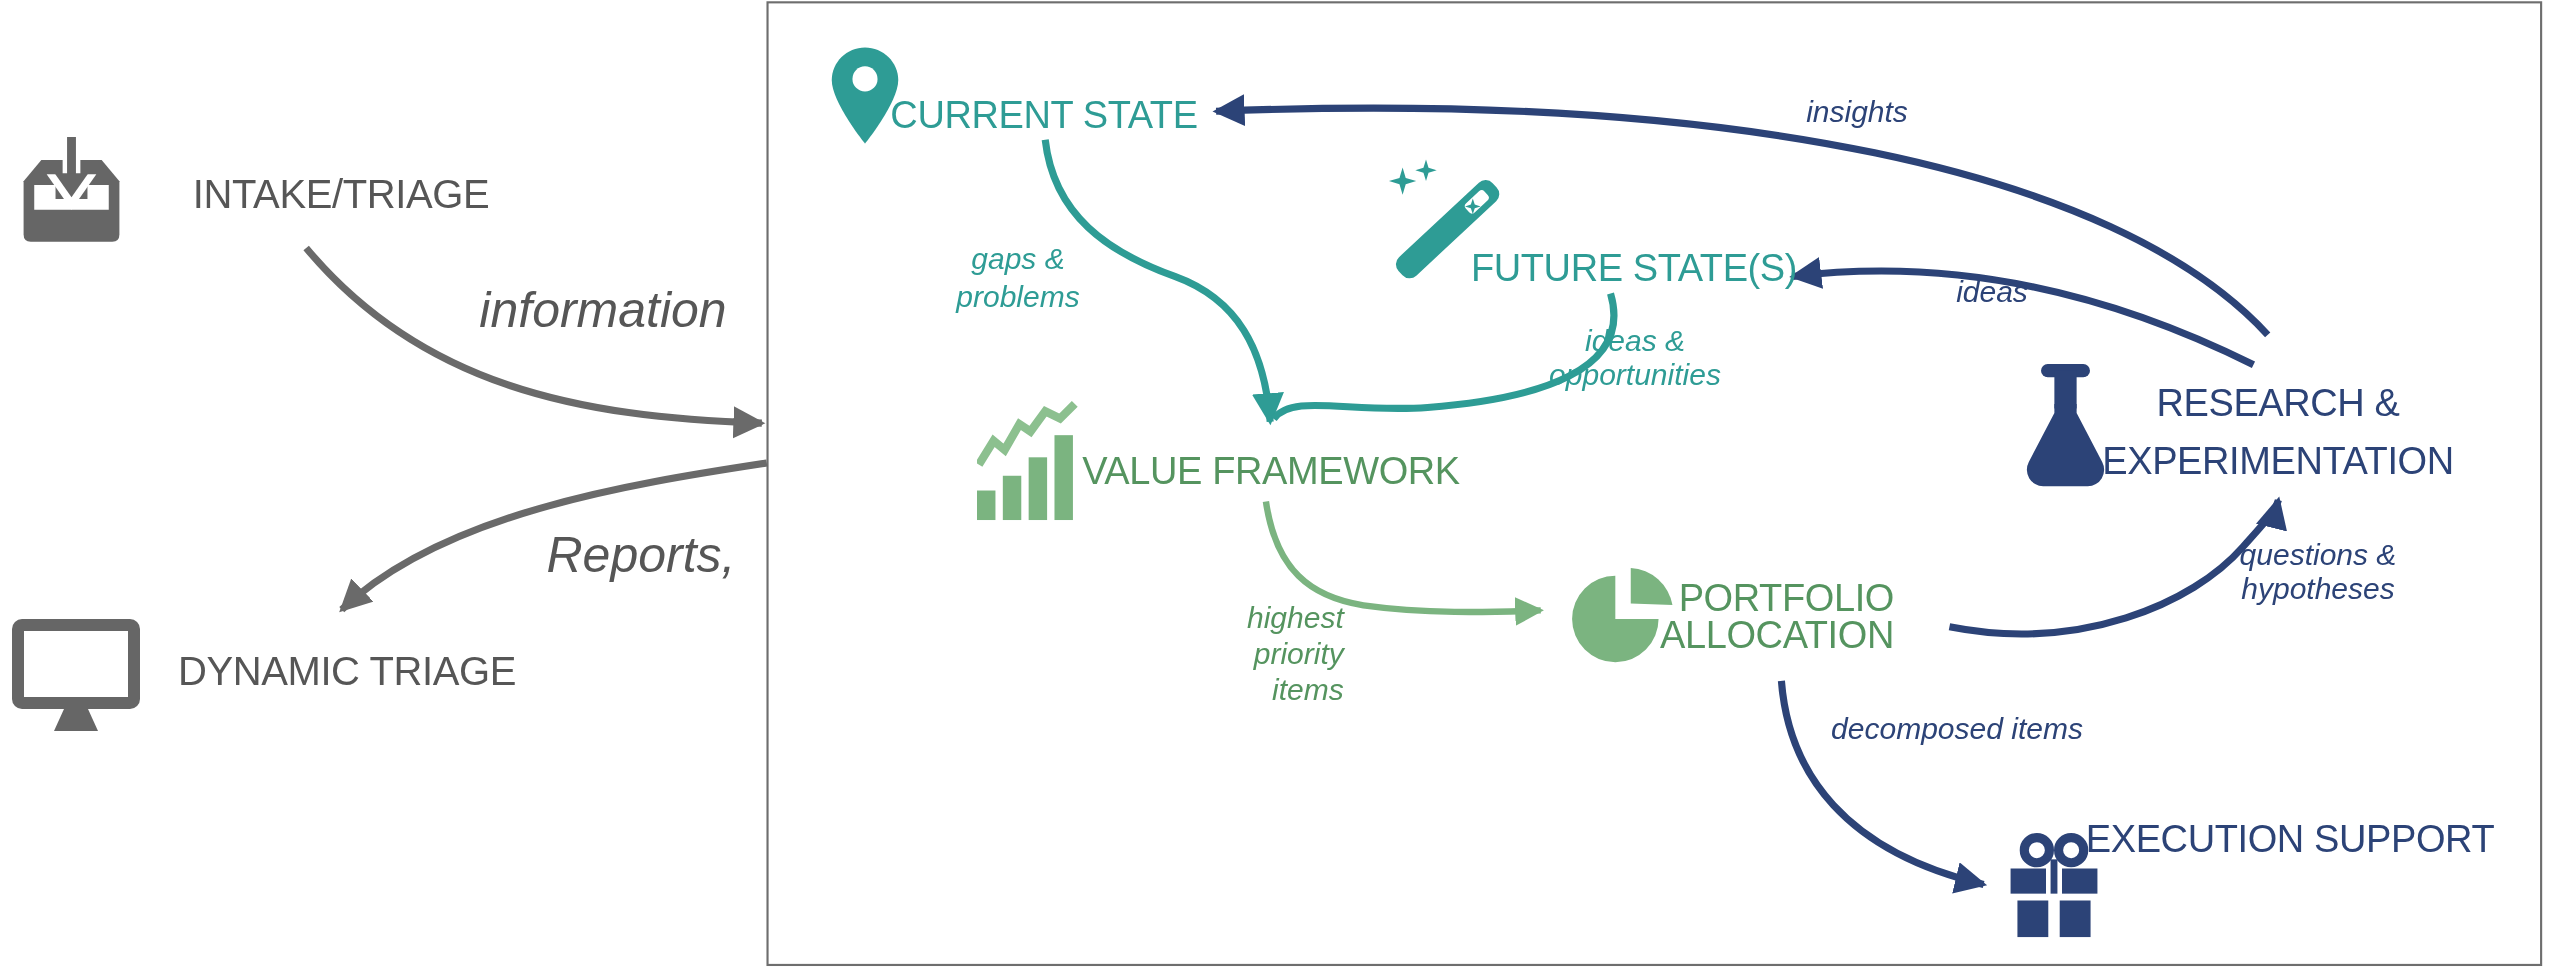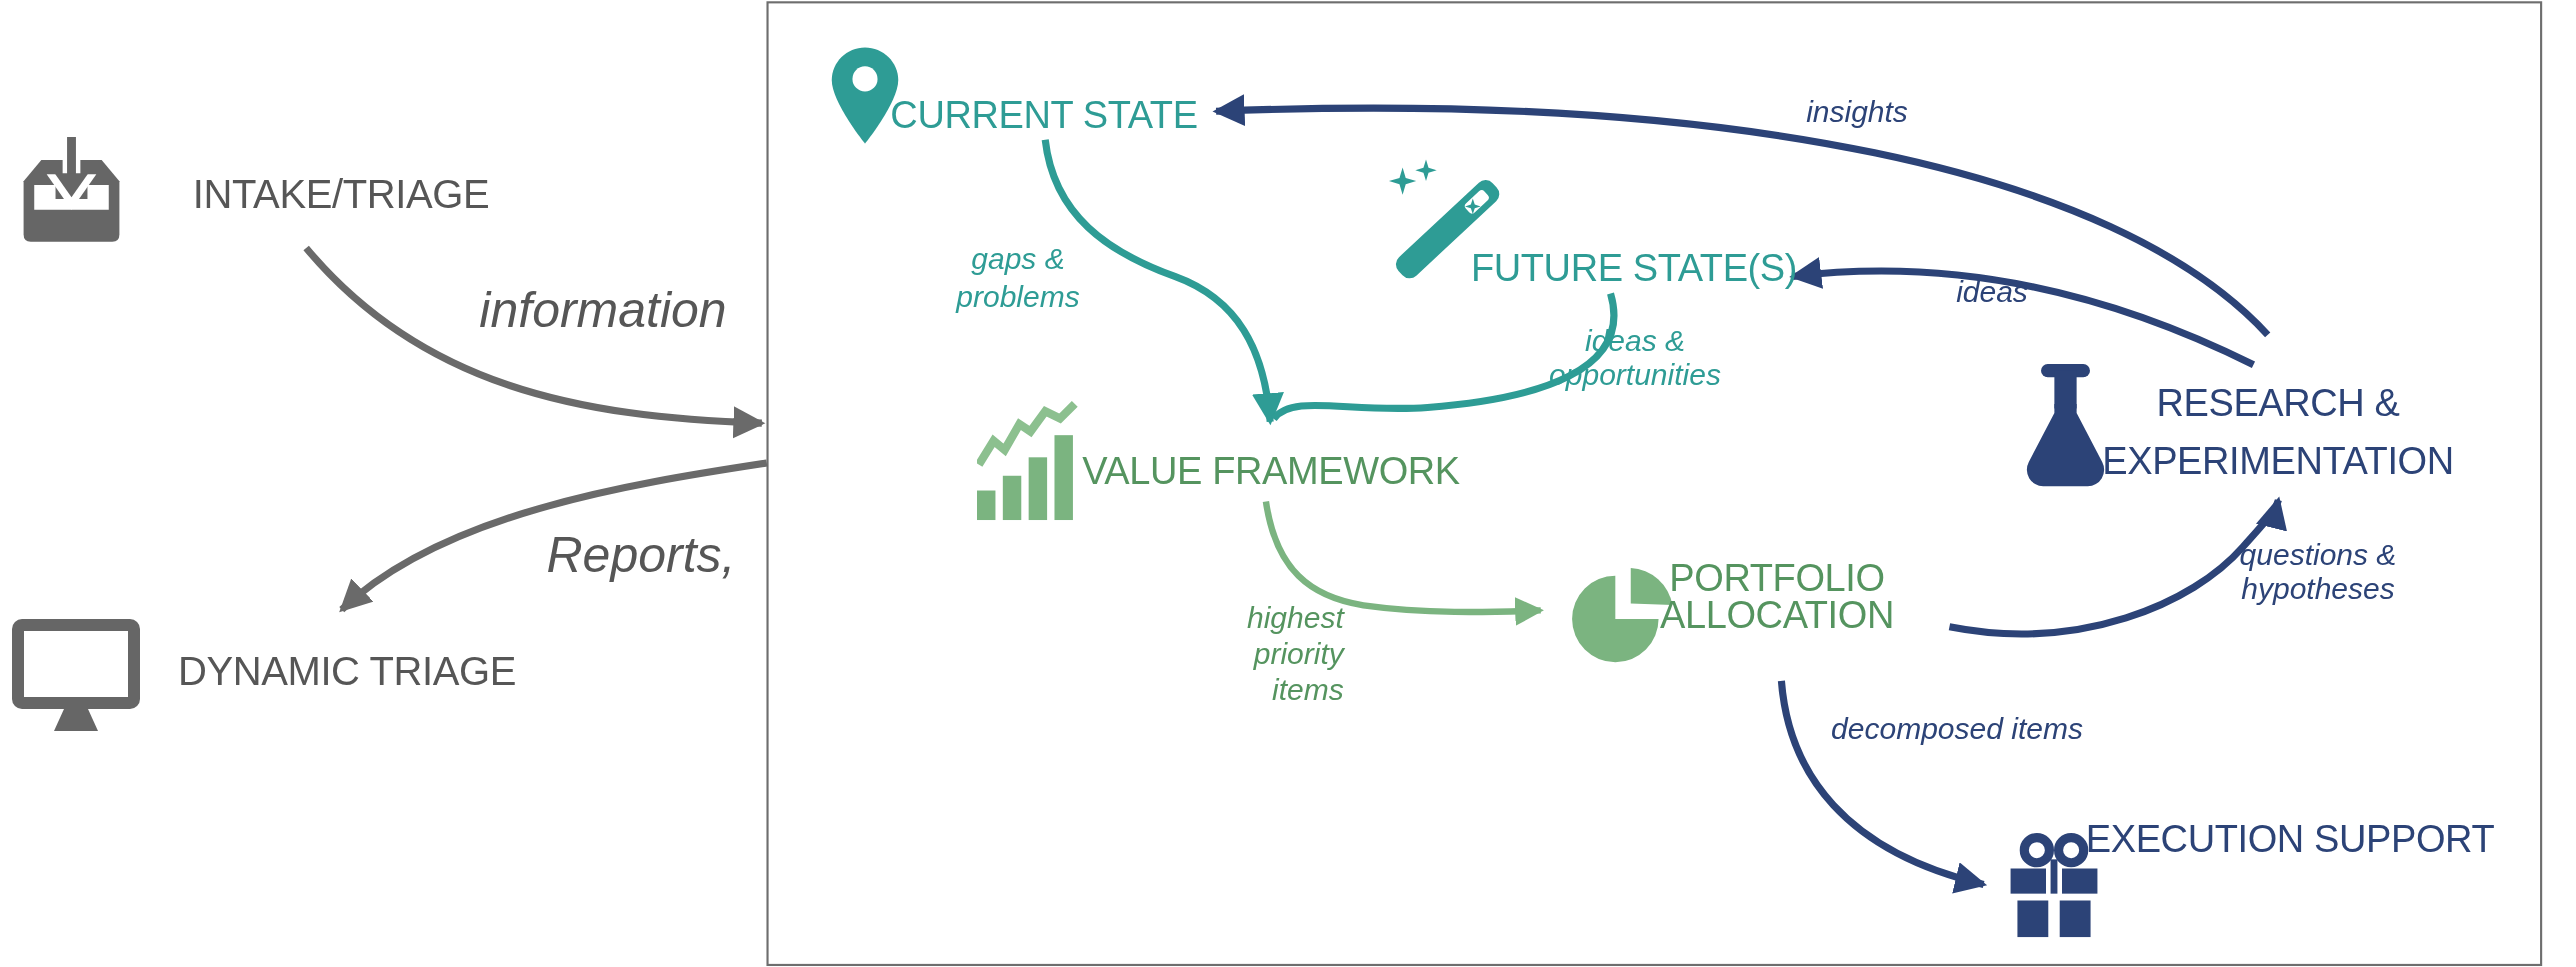--- a/index.html
+++ b/index.html
@@ -133,21 +133,21 @@
   </div>
 
   <div class="lbl node-label gray" style="left:325px;top:671px;font-size:40px;">DYNAMIC TRIAGE</div>
 
   <div class="lbl node-label teal" style="left:1044px;top:116px;">CURRENT STATE</div>
 
   <div class="lbl node-label teal" style="left:1586px;top:269px;margin-left:48px;">FUTURE STATE(S)</div>
 
   <div class="lbl node-label green" style="left:1271px;top:472px;">VALUE FRAMEWORK</div>
 
-  <div class="lbl node-2line green" style="left:1777px;top:597px;line-height:37px;text-align:center;">
+  <div class="lbl node-2line green" style="left:1777px;top:617px;line-height:37px;text-align:right;">
     <div>PORTFOLIO</div>
     <div>ALLOCATION</div>
   </div>
 
   <div class="lbl node-2line navy" style="left:2278px;top:432px;line-height:58px;">
     <div>RESEARCH &amp;</div>
     <div>EXPERIMENTATION</div>
   </div>
 
   <div class="lbl node-label navy" style="left:2290px;top:840px;">EXECUTION SUPPORT</div>

